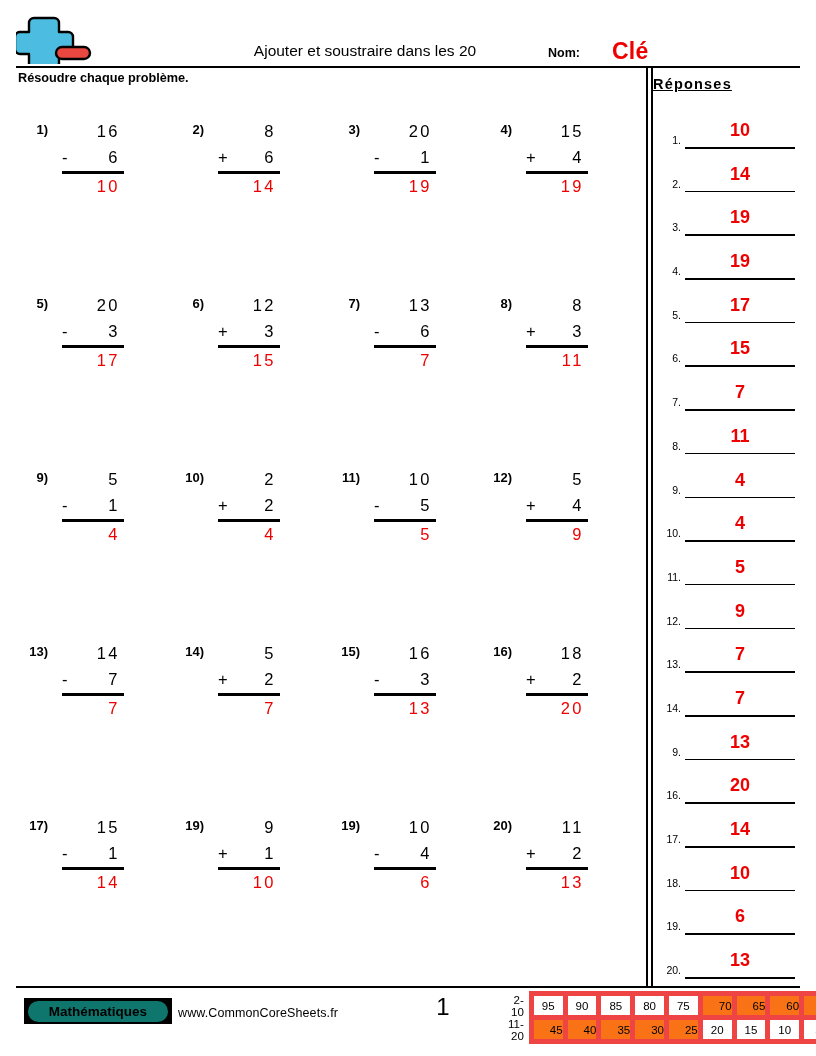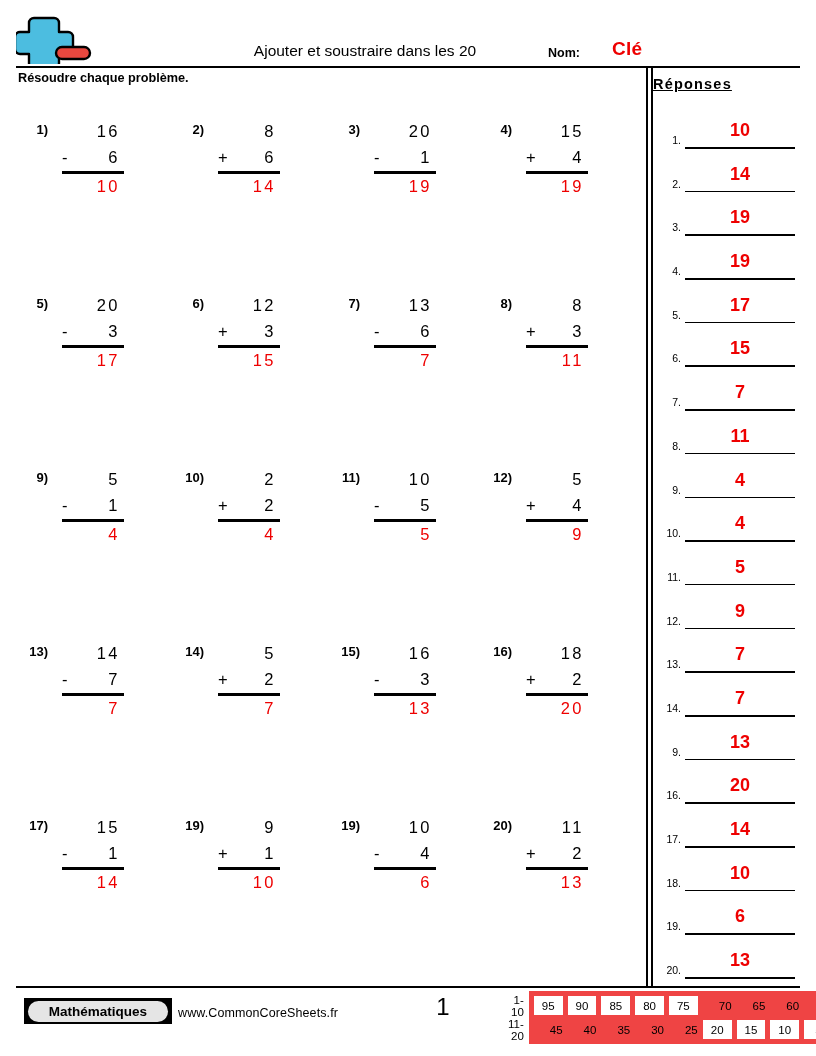--- a/index.html
+++ b/index.html
@@ -38,21 +38,21 @@
   }
   #name-label {
     position: absolute;
     left: 548px; top: 46px;
     font-size: 12.5px;
     font-weight: bold;
   }
   #name-value {
     position: absolute;
     left: 612px; top: 38px;
-    font-size: 19px;
+    font-size: 23px;
     font-weight: bold;
     color: #ee0000;
     letter-spacing: 0.2px;
   }
   #header-rule {
     position: absolute;
     left: 16px; top: 66px;
     width: 784px; height: 2px;
     background: #000;
   }
@@ -203,21 +203,21 @@
     position: absolute;
     left: 24px; top: 998px;
     width: 148px; height: 26px;
     background: #000;
     display: flex;
     align-items: center;
     justify-content: center;
   }
   #brand-badge .pill {
     width: 140px; height: 21px;
-    background: #e5e5e5;
+    background: #0f766e;
     border-radius: 11px;
     display: flex;
     align-items: center;
     justify-content: center;
     font-size: 13.5px;
     font-weight: bold;
     color: #000;
   }
   #site-url {
     position: absolute;
@@ -250,21 +250,21 @@
     padding: 0;
   }
   #score-table td.rowlabel {
     border: none;
     width: 44px;
     text-align: right;
     padding-right: 5px;
     font-size: 11.5px;
   }
   #score-table td.shaded {
-    background: #ef4444;
+    background: #f97316;
     padding-left: 16px;
   }
 </style>
 </head>
 <body>
 
 <div id="header">
 
   <div id="logo-icon">
     <svg width="78" height="50" viewBox="0 0 78 50">
@@ -594,21 +594,21 @@
 </div>
 
 <a id="site-url" href="#" style="color:#000; text-decoration:none;">www.CommonCoreSheets.fr</a>
 
 <div id="page-number">1</div>
 
 <div id="score-table">
   <table>
     <tbody id="score-table-body">
         <tr>
-          <td class="rowlabel">1-10</td>
+          <td class="rowlabel">2-10</td>
           <td class="">95</td>
           <td class="">90</td>
           <td class="">85</td>
           <td class="">80</td>
           <td class="">75</td>
           <td class="shaded">70</td>
           <td class="shaded">65</td>
           <td class="shaded">60</td>
           <td class="shaded">55</td>
           <td class="shaded">50</td>

